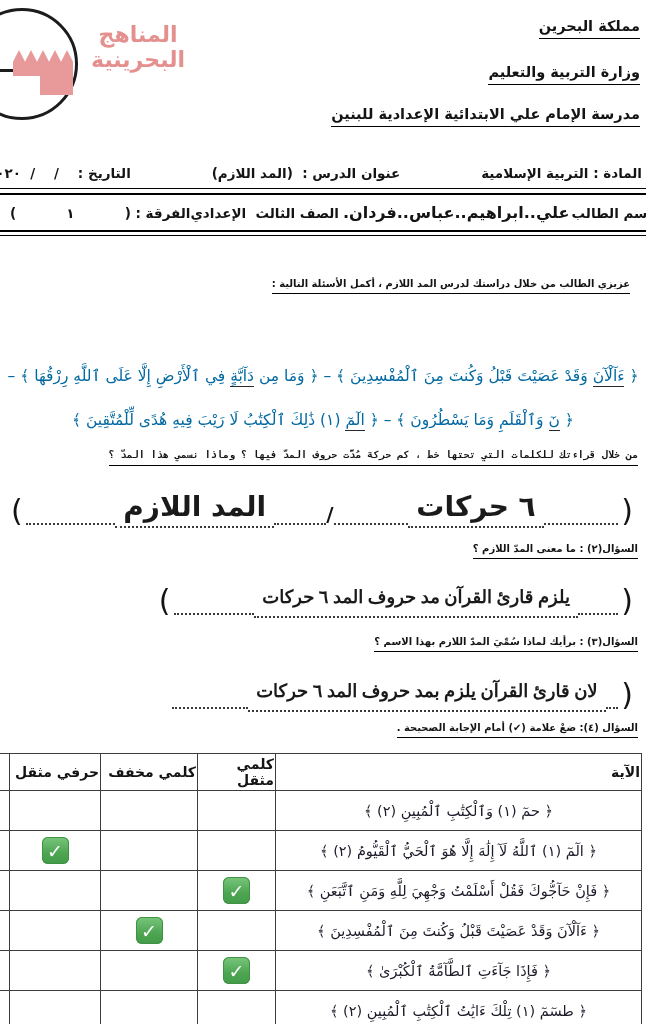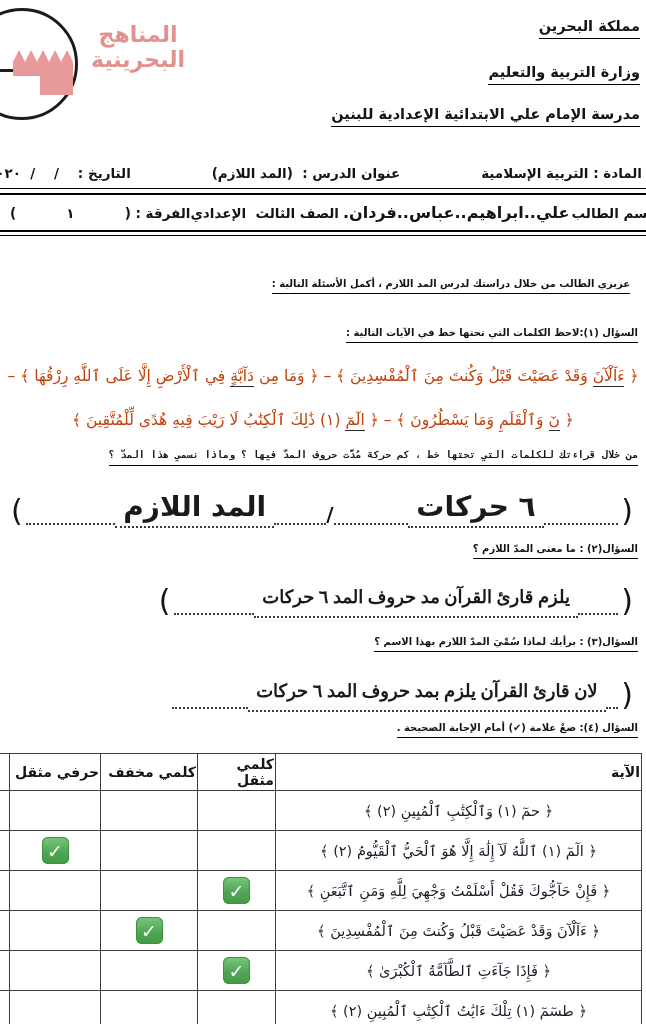--- a/index.html
+++ b/index.html
@@ -45,21 +45,21 @@
   .tline span{display:inline-block;font-weight:bold;font-size:10px;border-bottom:1.5px solid #000;padding-bottom:4px;}
   .intro{top:272px;right:16px;}
   .q1t{top:321px;right:8px;}
   .subq{top:445px;right:8px;font-family:Liberation Mono, monospace;}
   .q2t{top:537px;right:8px;}
   .q3t{top:630px;right:8px;}
   .q4t{top:716px;right:8px;}
 
   
   .verses{position:absolute;left:2px;right:2px;top:354px;text-align:center;font-size:15.5px;
-    color:#c2410c;line-height:44px;font-weight:500;}
+    color:#0369a1;line-height:44px;font-weight:500;}
   .verses .u{border-bottom:1.5px solid #2a2a2a;padding-bottom:1px;}
 
   
   .ans{position:absolute;left:8px;right:10px;display:flex;align-items:flex-end;direction:rtl;}
   .ans .paren{font-size:30px;font-weight:500;line-height:30px;padding:0 3px 2px 3px;}
   .ans .dots{border-bottom:2.2px dotted #3a3a3a;align-self:flex-end;margin-bottom:3px;}
   .ans .hand{font-size:28px;font-weight:600;color:#1a1a1a;line-height:34px;white-space:nowrap;
     border-bottom:2.2px dotted #3a3a3a;padding:0 8px 2px 8px;}
   .ans .slash{font-size:20px;font-weight:bold;margin-bottom:2px;}
   .ans1{top:480px;height:48px;}
@@ -119,23 +119,20 @@
         <span>)</span>
       </span>
     </div>
     <div class="rule-thin"></div>
   </div>
 
   <div class="tline intro">
     <span>عزيزي الطالب من خلال دراستك لدرس المد اللازم ، أكمل الأسئلة التالية :</span>
   </div>
 
-  <div class="tline q1t">
-    <span>السؤال (١):لاحظ الكلمات التي تحتها خط في الآيات التالية :</span>
-  </div>
 
   <div class="verses">
     <div><span>﴿ </span><span class="u">ءَآلْآنَ</span><span> وَقَدْ عَصَيْتَ قَبْلُ وَكُنتَ مِنَ ٱلْمُفْسِدِينَ ﴾ – ﴿ وَمَا مِن </span><span class="u">دَآبَّةٍ</span><span> فِي ٱلْأَرْضِ إِلَّا عَلَى ٱللَّهِ رِزْقُهَا ﴾ –</span></div>
     <div><span>﴿ </span><span class="u">نٓ</span><span> وَٱلْقَلَمِ وَمَا يَسْطُرُونَ ﴾ – ﴿ </span><span class="u">الٓمٓ</span><span> (١) ذَٰلِكَ ٱلْكِتَٰبُ لَا رَيْبَ فِيهِ هُدًى لِّلْمُتَّقِينَ ﴾</span></div>
   </div>
 
   <div class="tline subq">
     <span>من خلال قراءتك للكلمات التي تحتها خط ، كم حركة مُدَّت حروف المدّ فيها ؟ وماذا نسمي هذا المدّ ؟</span>
   </div>
 

